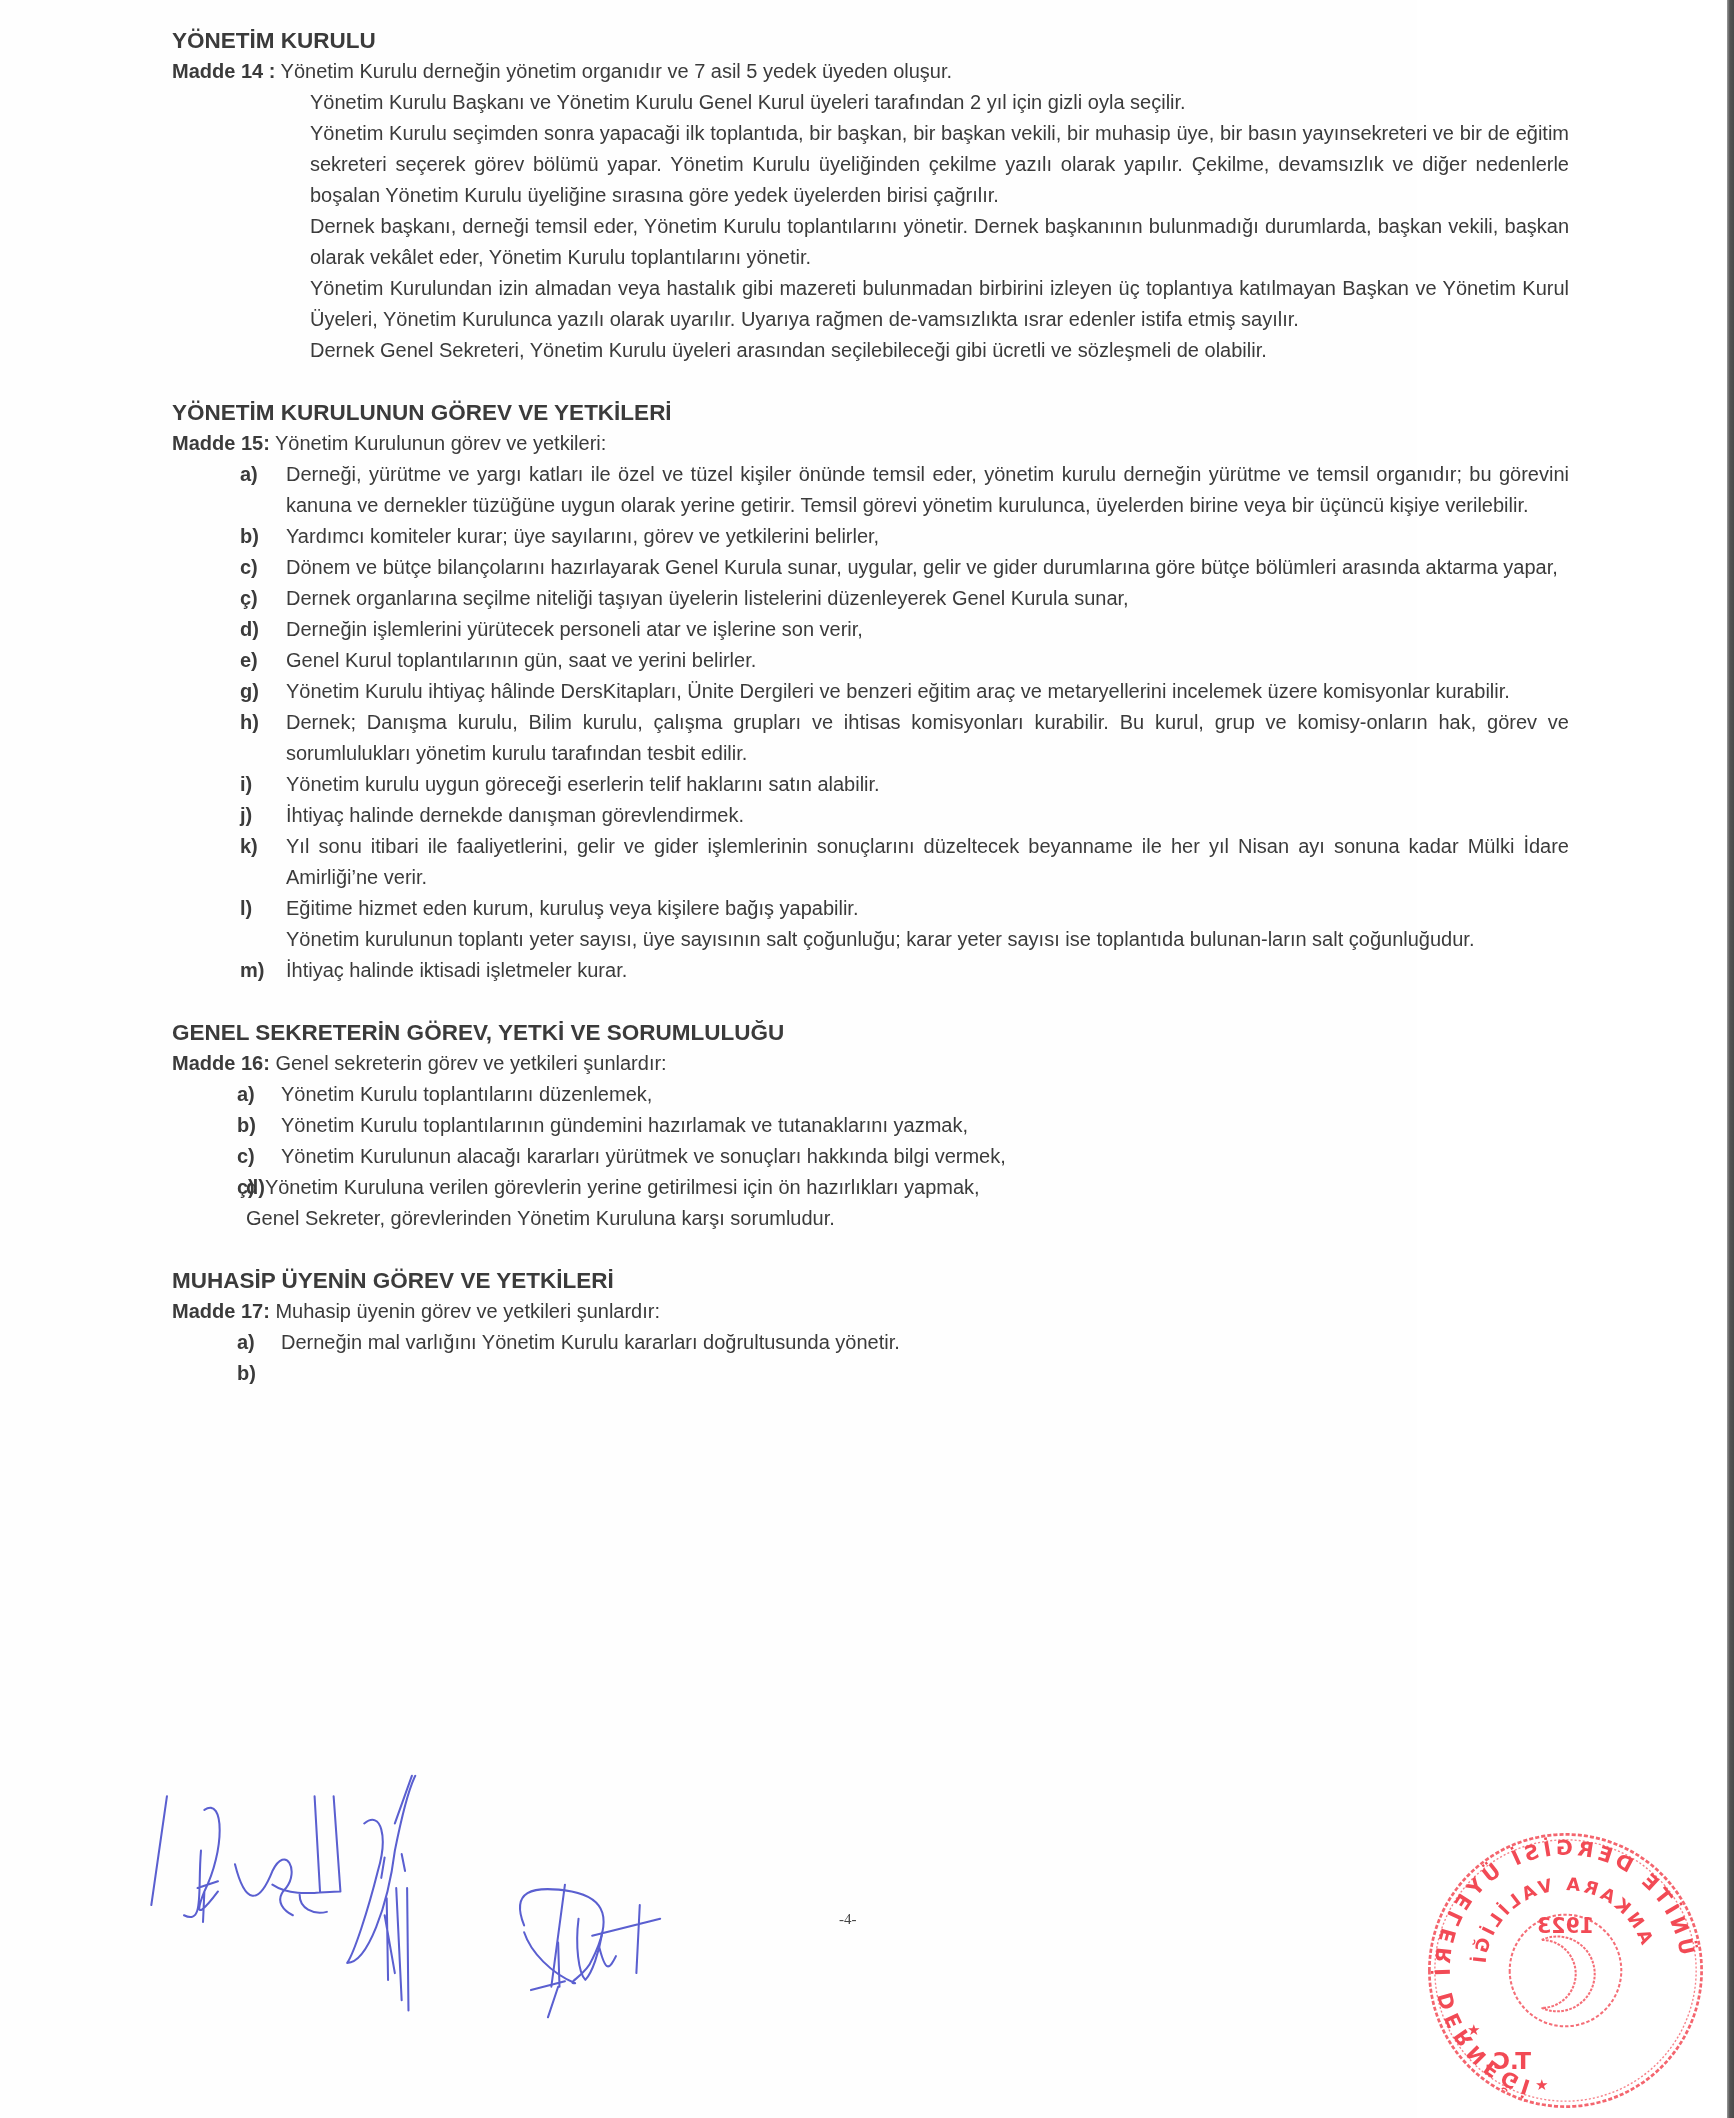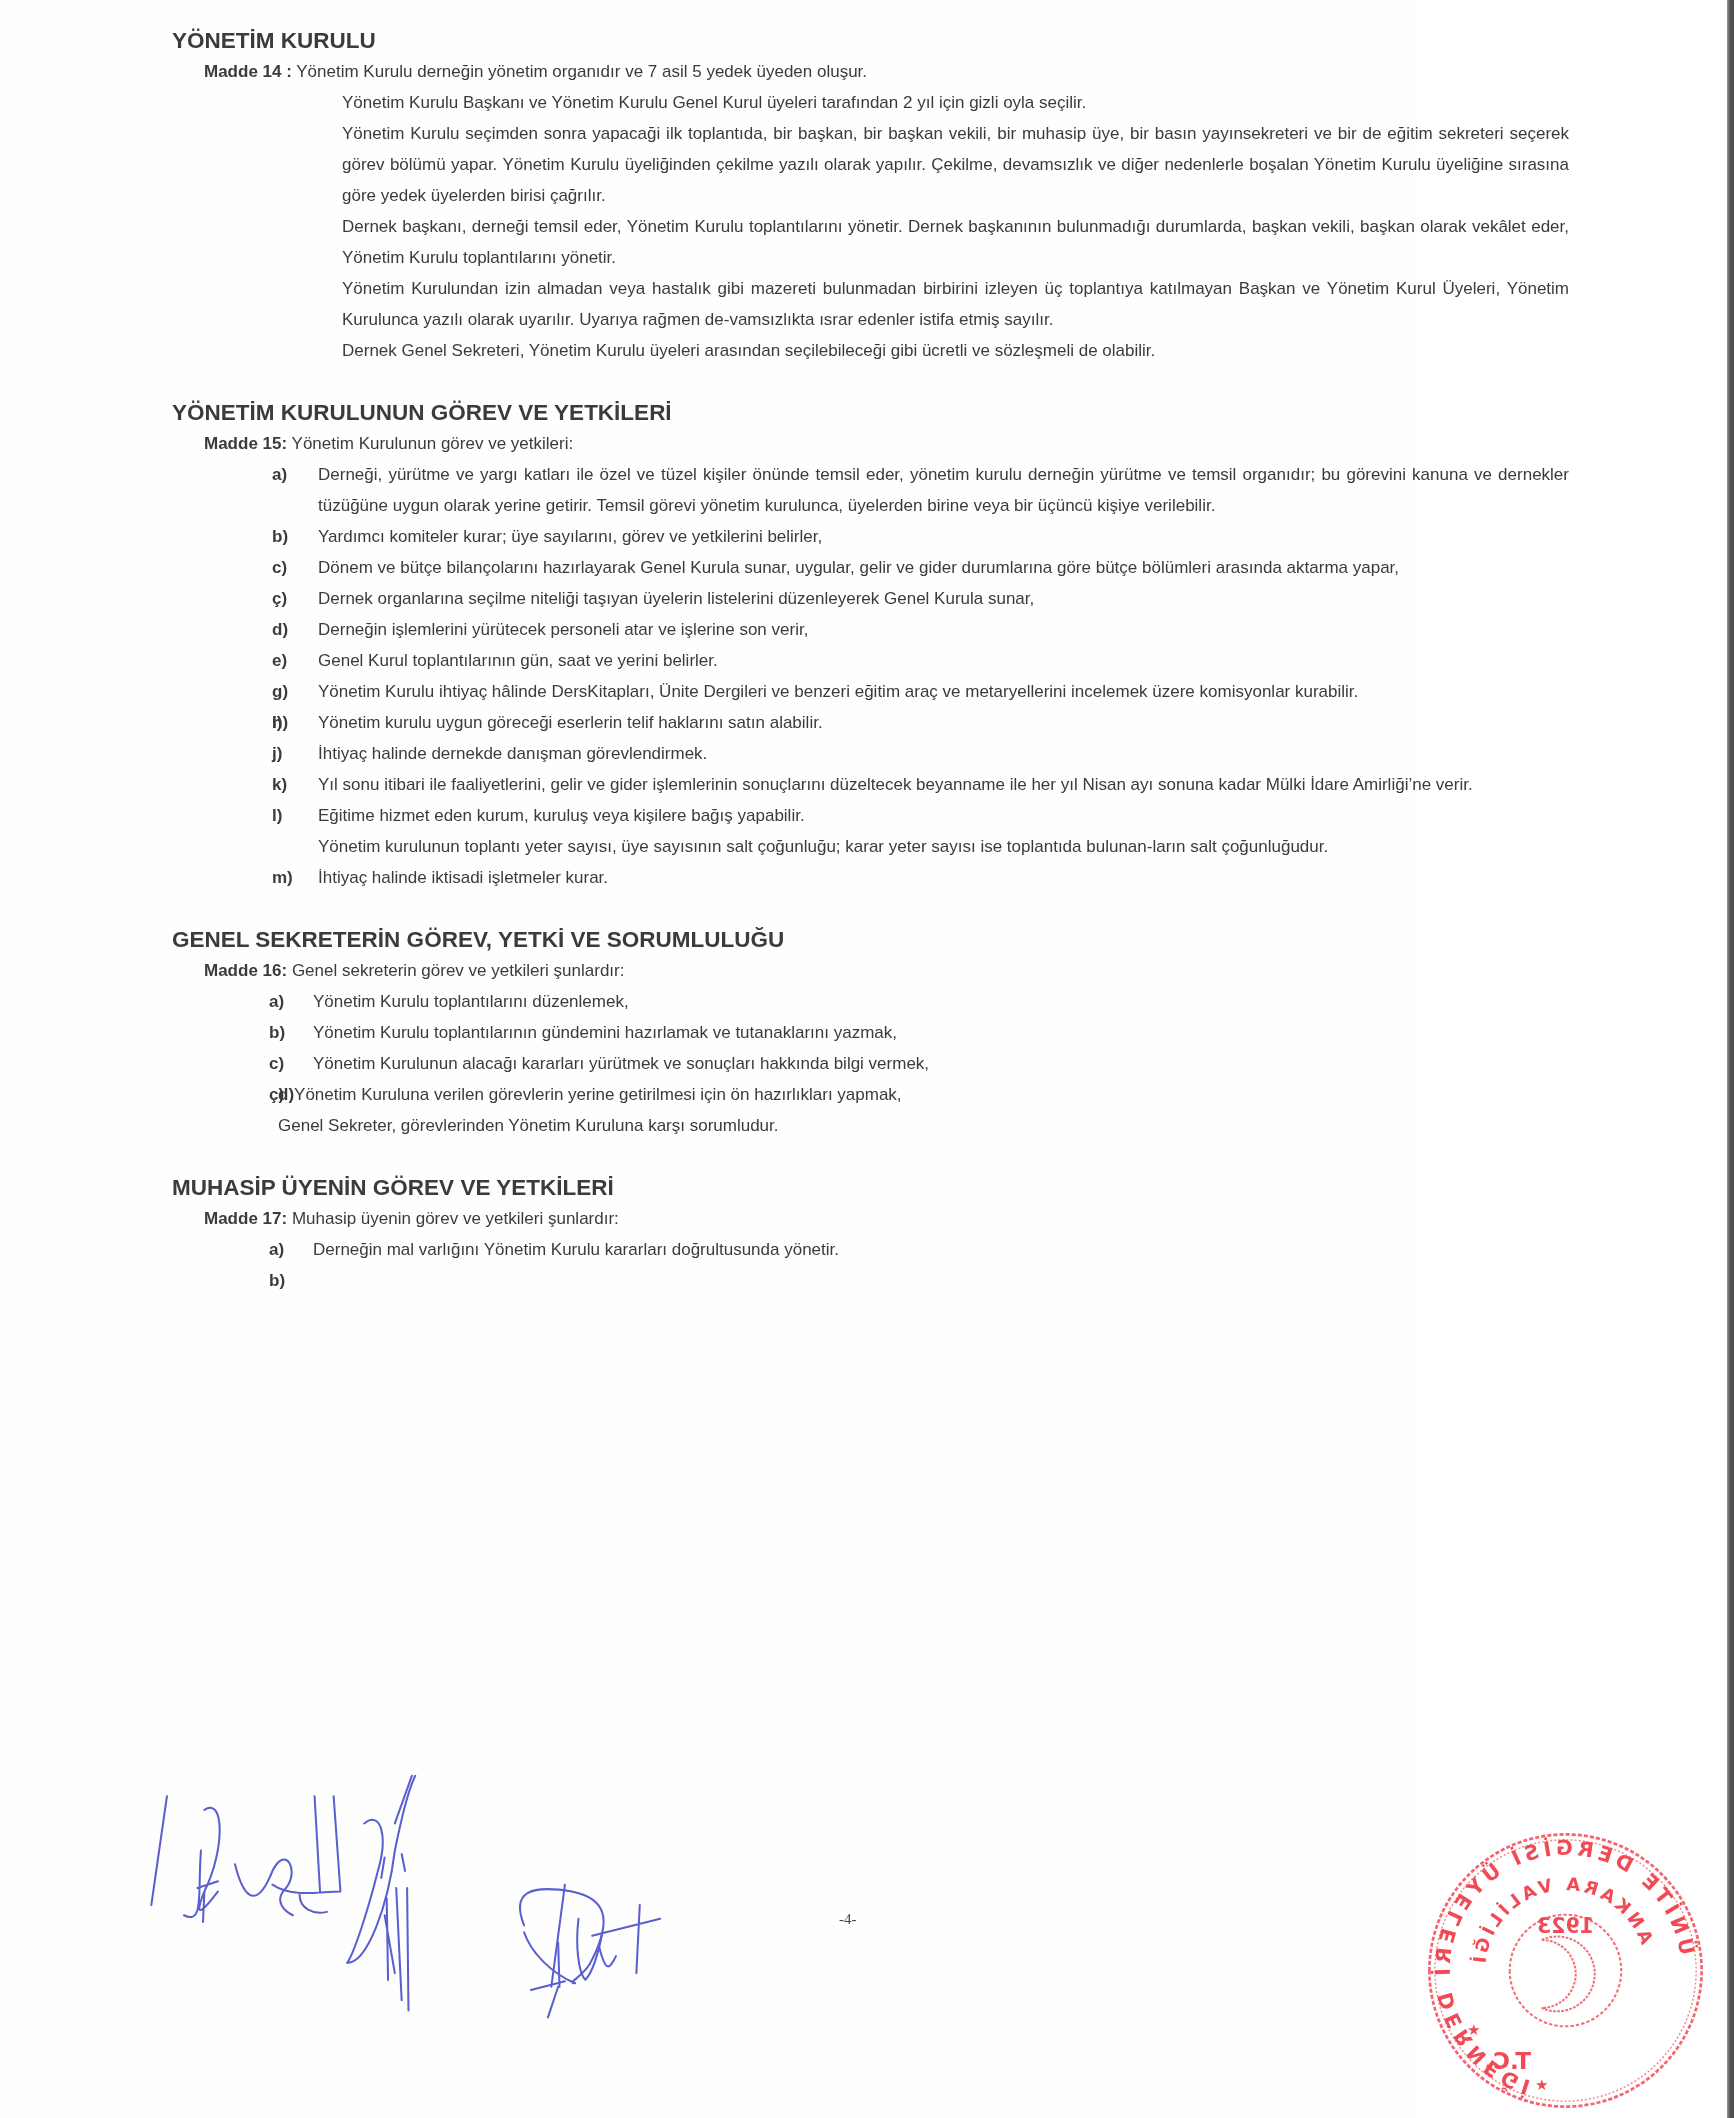--- a/index.html
+++ b/index.html
@@ -5,21 +5,21 @@
   html, body { margin: 0; padding: 0; background: #ffffff; }
   body {
     width: 1734px; height: 2119px; position: relative; overflow: hidden;
     font-family: "Liberation Sans", "DejaVu Sans", sans-serif;
     color: #3b3b3b;
   }
   .page { position: absolute; left: 0; top: 0; width: 1417px; height: 2119px; background: #fefefe; }
   .scan-edge { position: absolute; right: 0; top: 0; width: 6.8px; height: 2119px;
     background: linear-gradient(to right, #9a9a9a, #555 40%, #4a4a4a); }
   .content { position: absolute; left: 172px; top: 24.5px; width: 1397px; }
-  .line { font-size: 17px; line-height: 31px; white-space: nowrap; margin-left: 32px; }
+  .line { font-size: 20px; line-height: 31px; white-space: nowrap; }
   .heading { font-weight: bold; font-size: 22.5px; line-height: 31px; }
   .madde-label { font-weight: bold; }
   .indent1 { padding-left: 138px; }
   .justify { text-align: justify; text-align-last: justify; white-space: normal; }
   .section-gap { height: 31px; }
   .item { position: relative; }
   .item .letter { position: absolute; left: 0; top: 0; font-weight: bold; }
   .list15 .item { padding-left: 114px; }
   .list15 .item .letter { left: 68px; }
   .list16 .item { padding-left: 109px; }
@@ -62,21 +62,21 @@
         <span>Yönetim Kurulunun görev ve yetkileri:</span>
       </div>
       <div id="list15">
           <div class="line item justify" style="text-align-last: left;"><span class="letter">a)</span><span>Derneği, yürütme ve yargı katları ile özel ve tüzel kişiler önünde temsil eder, yönetim kurulu derneğin yürütme ve temsil organıdır; bu görevini kanuna  ve dernekler tüzüğüne uygun olarak yerine getirir. Temsil görevi yönetim kurulunca, üyelerden birine veya bir üçüncü kişiye verilebilir.</span></div>
           <div class="line item justify" style="text-align-last: left;"><span class="letter">b)</span><span>Yardımcı komiteler kurar; üye sayılarını, görev ve yetkilerini belirler,</span></div>
           <div class="line item justify" style="text-align-last: left;"><span class="letter">c)</span><span>Dönem ve bütçe bilançolarını hazırlayarak Genel Kurula sunar, uygular, gelir ve gider durumlarına göre bütçe bölümleri arasında aktarma yapar,</span></div>
           <div class="line item justify" style="text-align-last: left;"><span class="letter">ç)</span><span>Dernek organlarına seçilme niteliği taşıyan üyelerin listelerini düzenleyerek Genel Kurula sunar,</span></div>
           <div class="line item justify" style="text-align-last: left;"><span class="letter">d)</span><span>Derneğin işlemlerini yürütecek personeli atar ve işlerine son verir,</span></div>
           <div class="line item justify" style="text-align-last: left;"><span class="letter">e)</span><span>Genel Kurul toplantılarının gün, saat ve yerini belirler.</span></div>
           <div class="line item justify" style="text-align-last: left;"><span class="letter">g)</span><span>Yönetim Kurulu ihtiyaç hâlinde DersKitapları, Ünite Dergileri ve benzeri eğitim araç ve metaryellerini incelemek üzere komisyonlar kurabilir.</span></div>
-          <div class="line item justify" style="text-align-last: left;"><span class="letter">h)</span></div>
+          <div class="line item justify" style="text-align-last: left;"><span class="letter">h)</span><span>Dernek; Danışma kurulu, Bilim kurulu, çalışma grupları ve ihtisas komisyonları kurabilir. Bu kurul, grup ve komisy-onların hak, görev ve sorumlulukları yönetim kurulu tarafından tesbit edilir.</span></div>
           <div class="line item justify" style="text-align-last: left;"><span class="letter">i)</span><span>Yönetim kurulu uygun göreceği eserlerin telif haklarını satın alabilir.</span></div>
           <div class="line item justify" style="text-align-last: left;"><span class="letter">j)</span><span>İhtiyaç halinde dernekde danışman görevlendirmek.</span></div>
           <div class="line item justify" style="text-align-last: left;"><span class="letter">k)</span><span>Yıl sonu itibari ile faaliyetlerini, gelir ve gider işlemlerinin sonuçlarını düzeltecek beyanname ile her yıl Nisan ayı sonuna kadar Mülki İdare Amirliği’ne verir.</span></div>
           <div class="line item justify" style="text-align-last: left;"><span class="letter">l)</span><span>Eğitime hizmet eden kurum, kuruluş veya kişilere bağış yapabilir.</span></div>
           <div class="line item justify" style="text-align-last: left;"><span class="letter"></span><span>Yönetim kurulunun toplantı yeter sayısı, üye sayısının salt çoğunluğu; karar yeter sayısı ise toplantıda bulunan-ların salt çoğunluğudur.</span></div>
           <div class="line item justify" style="text-align-last: left;"><span class="letter">m)</span><span>İhtiyaç halinde iktisadi işletmeler kurar.</span></div>
         </div>
     </section>
 
     <div class="section-gap"></div>

